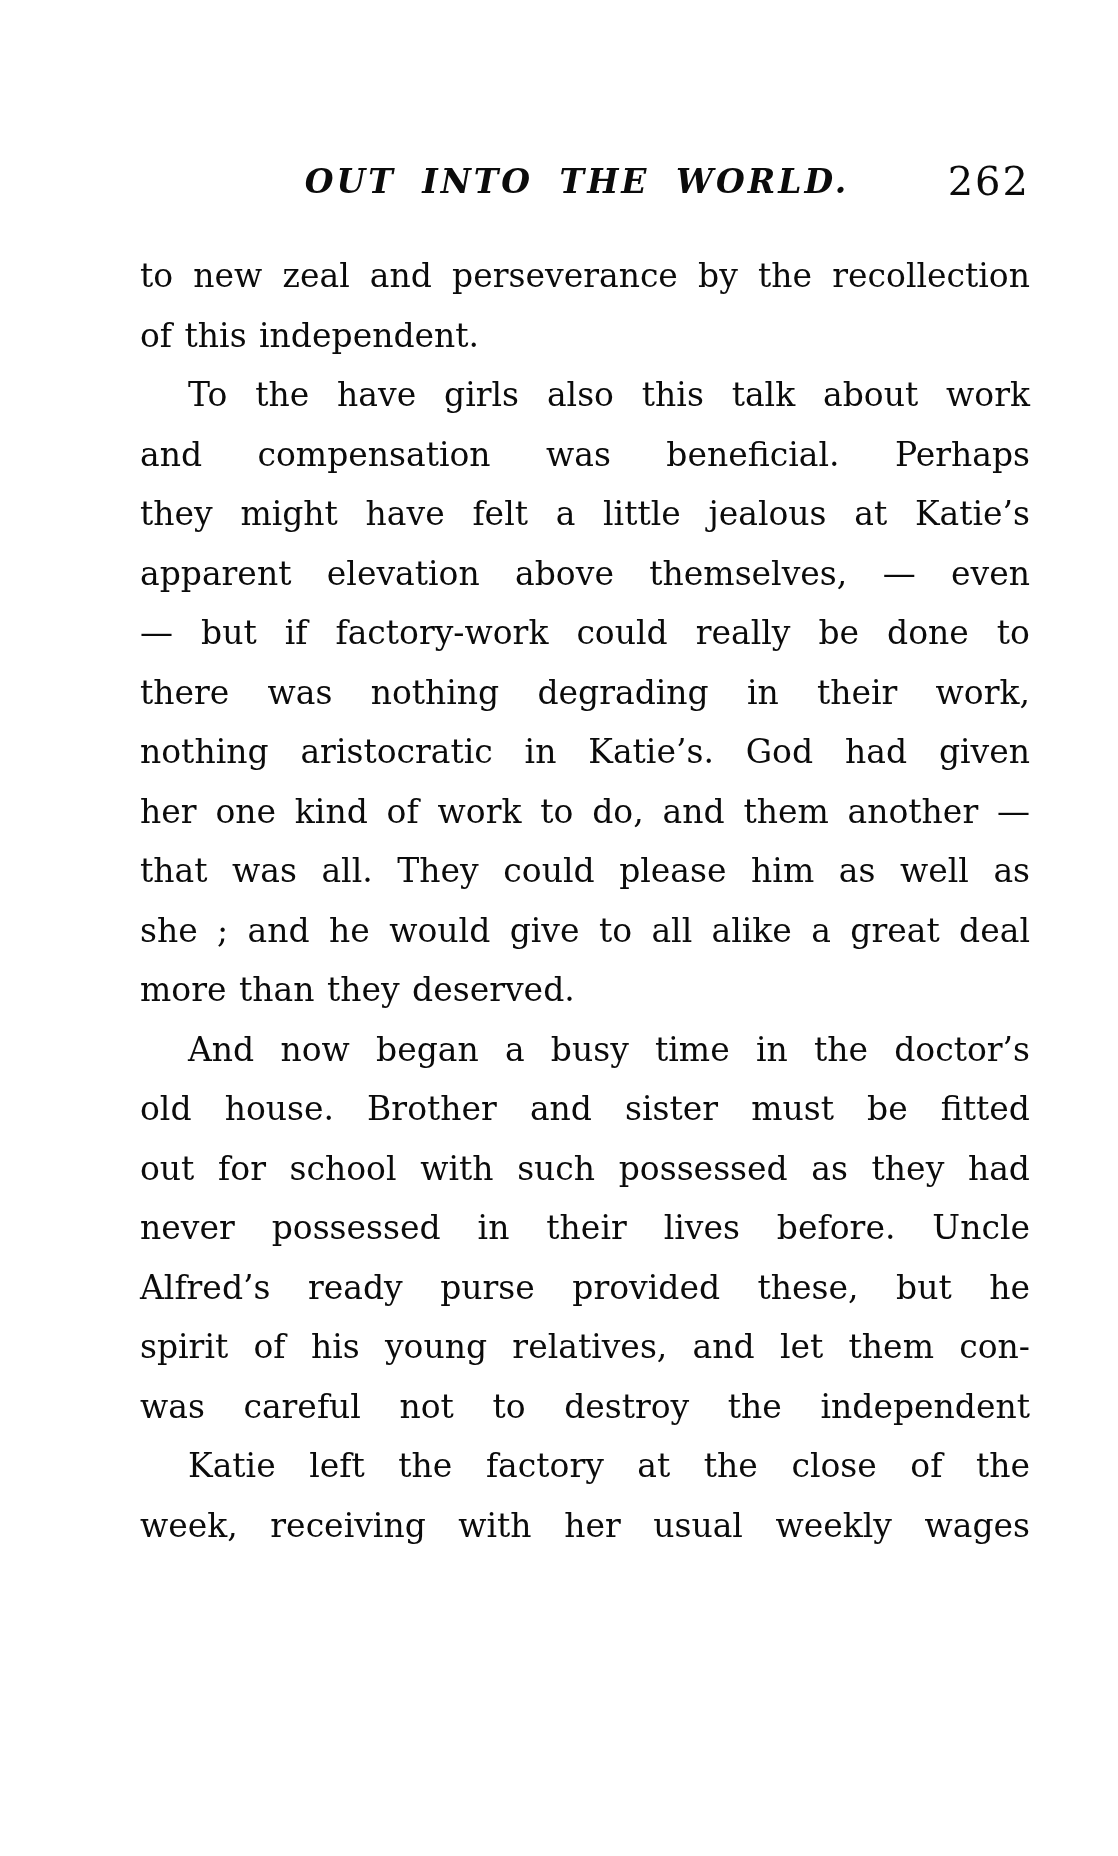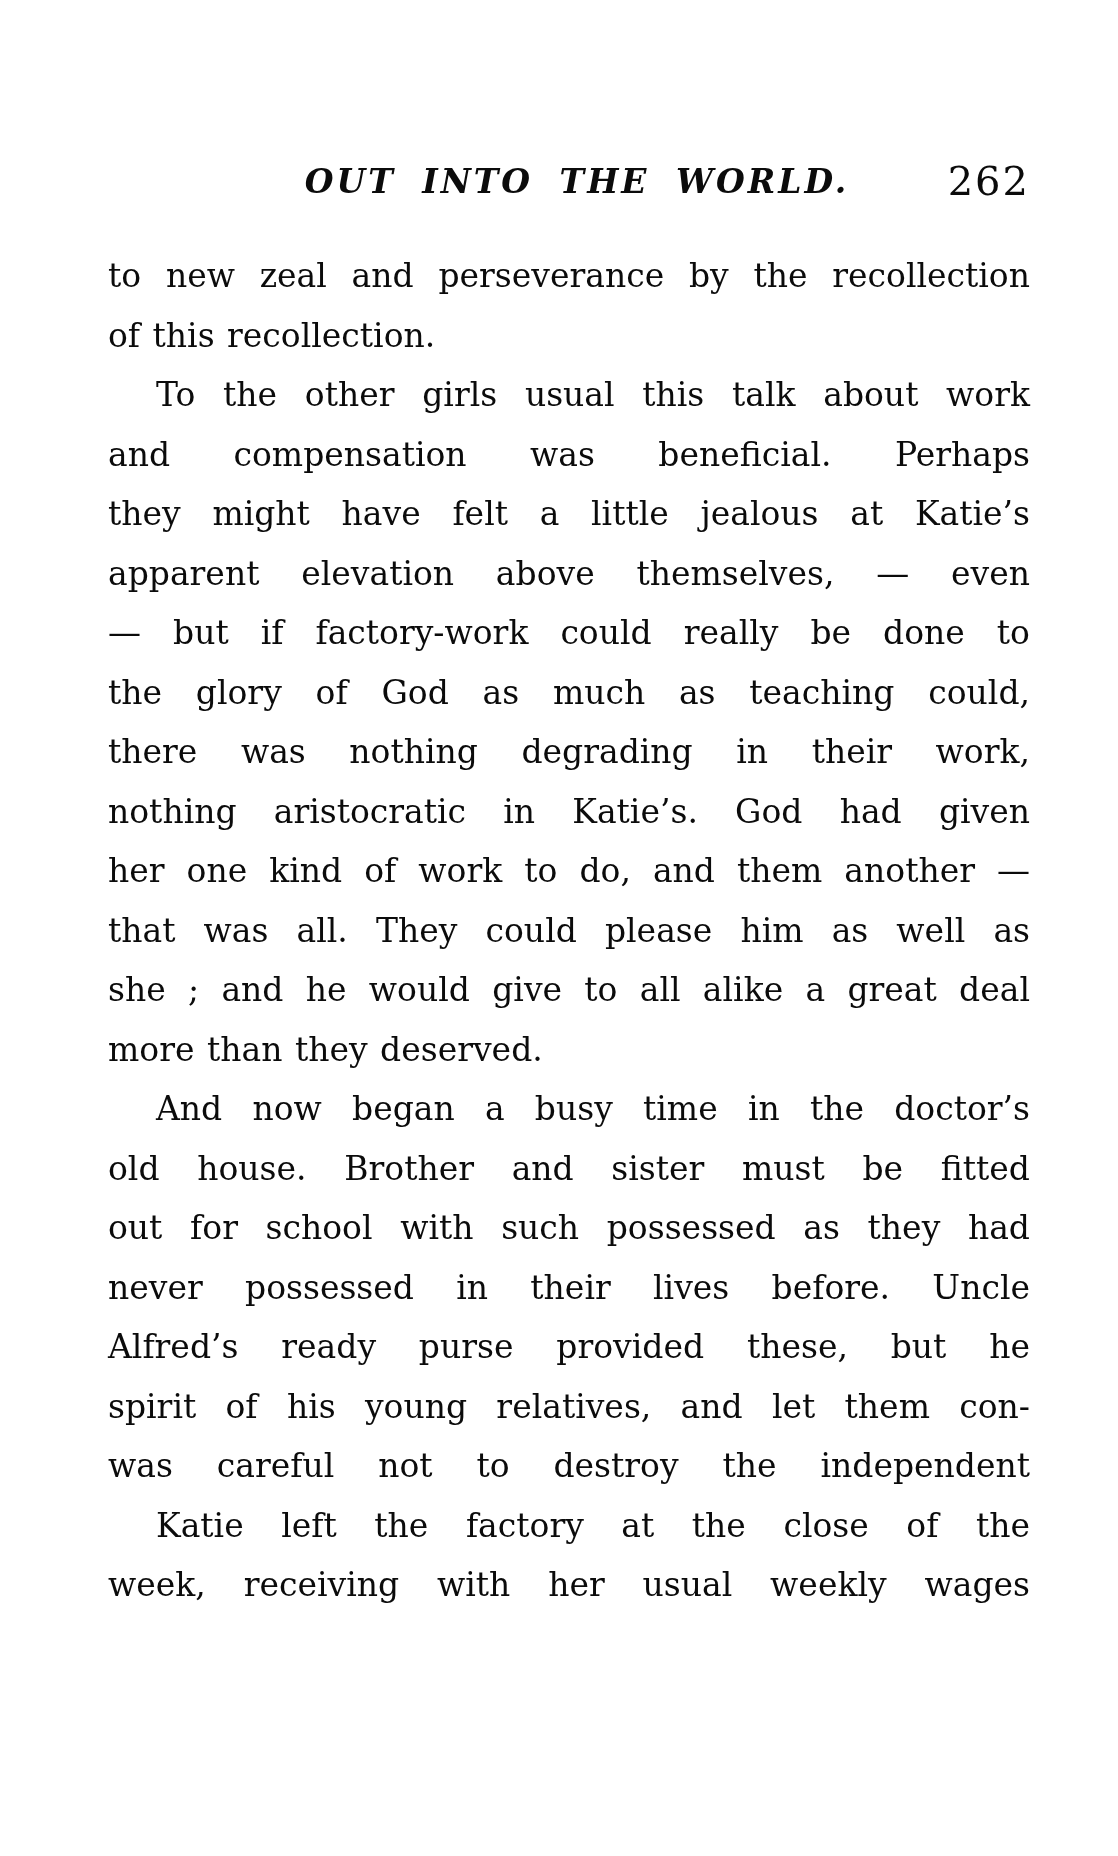--- a/index.html
+++ b/index.html
@@ -48,20 +48,21 @@
     position: absolute;
     left: 108px;
     top: 246px;
     width: 922px;
     font-size: 33px;
     line-height: 59.5px;
     word-spacing: 2px;
   }
   .ln {
     min-height: 59.5px;
+    margin-left: 32px;
   }
   .ln.just {
     text-align: justify;
     text-align-last: justify;
   }
   .ln.end {
     text-align: left;
     text-align-last: left;
   }
   .ln.indent {
@@ -73,27 +74,26 @@
 
 <div class="page">
 
   <div class="header">
     <span class="running-title">OUT INTO THE WORLD.</span>
     <span class="page-number">262</span>
   </div>
 
   <div class="body-text">
     <div class="ln just">to new zeal and perseverance by the recollection</div>
-    <div class="ln end">of this recollection.</div>
-    <div class="ln just indent">To the other girls usual this talk about work</div>
+    <div class="ln end">of this independent.</div>
+    <div class="ln just indent">To the have girls also this talk about work</div>
     <div class="ln just">and compensation was beneficial. Perhaps</div>
     <div class="ln just">they might have felt a little jealous at Katie’s</div>
     <div class="ln just">apparent elevation above themselves, — even</div>
     <div class="ln just">— but if factory-work could really be done to</div>
-    <div class="ln just">the glory of God as much as teaching could,</div>
     <div class="ln just">there was nothing degrading in their work,</div>
     <div class="ln just">nothing aristocratic in Katie’s. God had given</div>
     <div class="ln just">her one kind of work to do, and them another —</div>
     <div class="ln just">that was all. They could please him as well as</div>
     <div class="ln just">she ; and he would give to all alike a great deal</div>
     <div class="ln end">more than they deserved.</div>
     <div class="ln just indent">And now began a busy time in the doctor’s</div>
     <div class="ln just">old house. Brother and sister must be fitted</div>
     <div class="ln just">out for school with such possessed as they had</div>
     <div class="ln just">never possessed in their lives before. Uncle</div>

